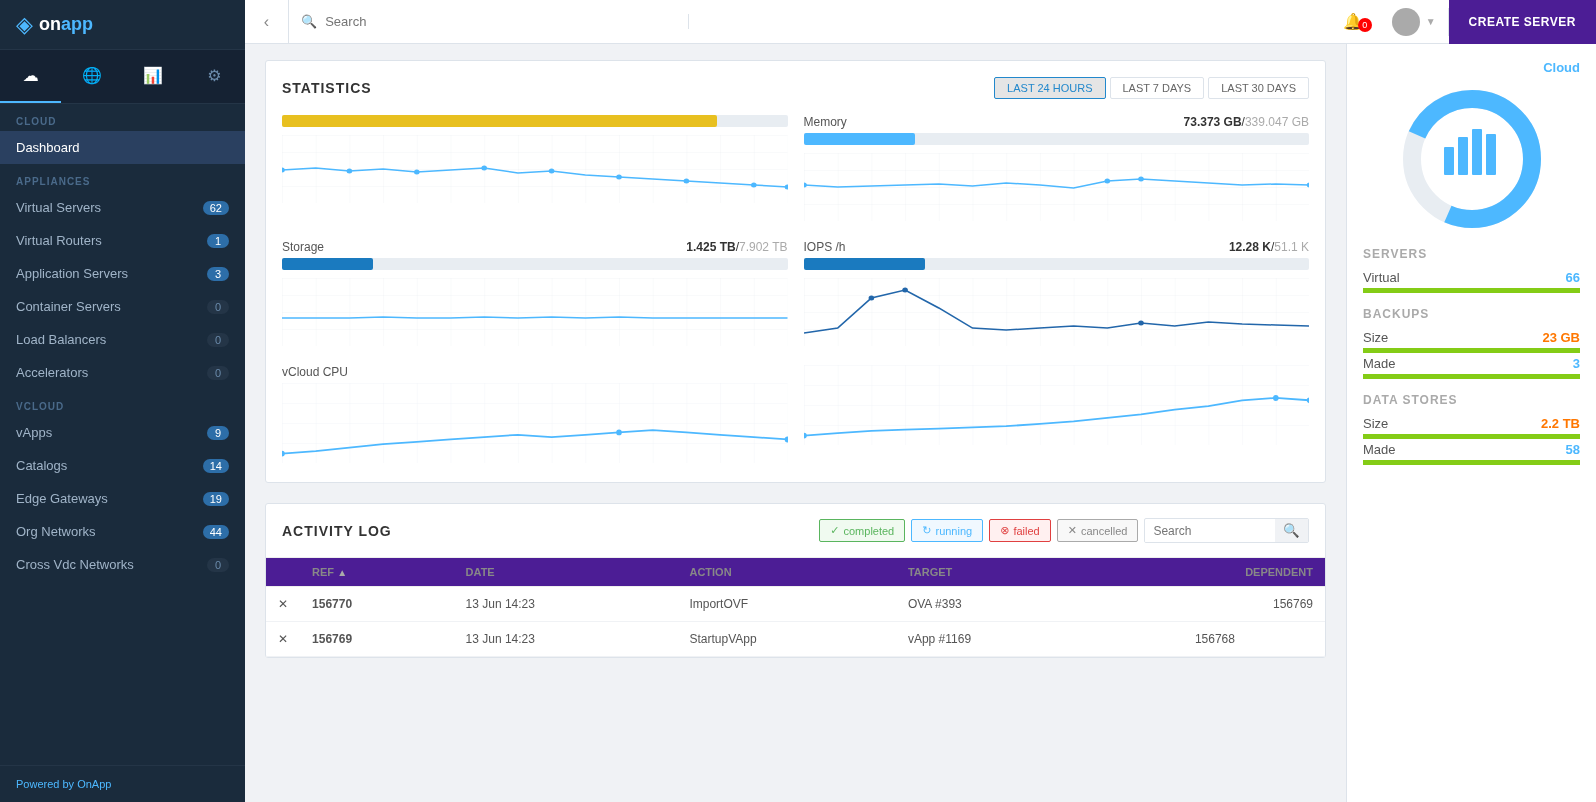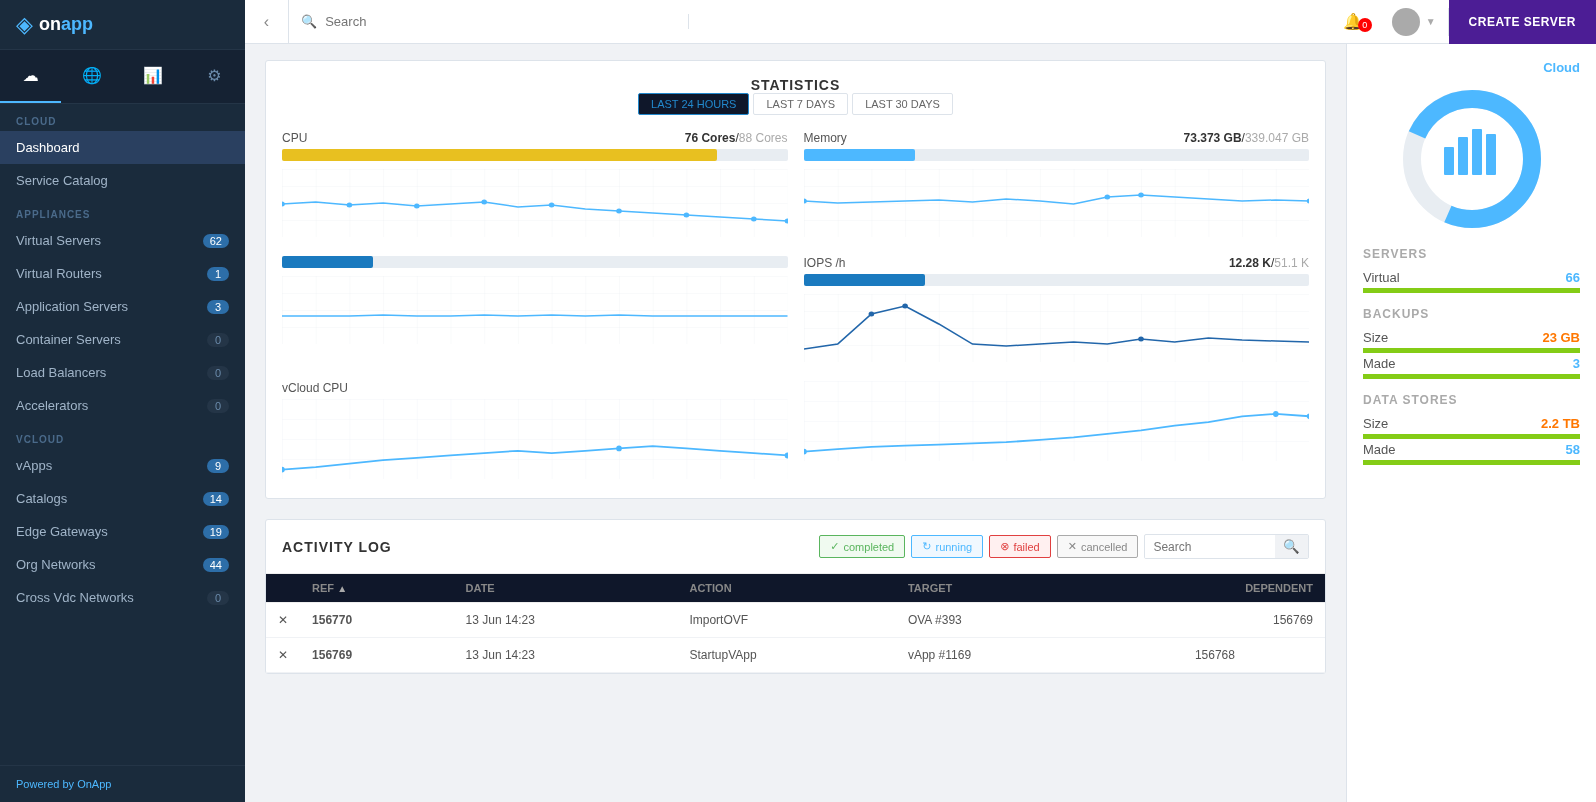--- a/index.html
+++ b/index.html
@@ -182,42 +182,41 @@
       border: 1px solid #dde3ea;
       border-radius: 3px;
       padding: 16px;
       margin-bottom: 20px;
     }
     .stats-header {
       display: flex;
       align-items: center;
       justify-content: space-between;
       margin-bottom: 16px;
-      flex-direction: column;
     }
     .stats-title {
       font-size: 14px;
       font-weight: bold;
       color: #333;
       letter-spacing: 1px;
     }
     .stats-time-btns {
       display: flex;
       gap: 4px;
     }
     .stats-time-btn {
       padding: 4px 12px;
       font-size: 11px;
       border: 1px solid #dde3ea;
       background: #fff;
       cursor: pointer;
       color: #666;
       border-radius: 2px;
     }
-    .stats-time-btn.active { background: #0f172a; color: #2288cc; border-color: #2288cc; text-align: center; }
+    .stats-time-btn.active { background: #e5e5e5; color: #2288cc; border-color: #2288cc; text-align: center; }
 
     .stats-grid {
       display: grid;
       grid-template-columns: 1fr 1fr;
       gap: 16px;
     }
     .stat-item {}
     .stat-label-row {
       display: flex;
       justify-content: space-between;
@@ -334,21 +333,21 @@
     }
 
     .activity-table { width: 100%; border-collapse: collapse; }
     .activity-table th {
       text-align: left;
       padding: 8px 12px;
       font-size: 11px;
       color: #888;
       font-weight: 600;
       border-bottom: 1px solid #eee;
-      background: #0f172a;
+      background: #4c1d95;
       text-transform: uppercase;
     }
     .activity-table td {
       padding: 10px 12px;
       font-size: 12px;
       color: #555;
       border-bottom: 1px solid #f0f2f5;
     }
     .td-cancel { color: #aaa; cursor: pointer; font-size: 14px; }
     .td-bold { font-weight: 600; color: #333; }
@@ -397,23 +396,20 @@
     <div class="sidebar-icon-item active">☁</div>
     <div class="sidebar-icon-item">🌐</div>
     <div class="sidebar-icon-item">📊</div>
     <div class="sidebar-icon-item">⚙</div>
   </div>
 
   <div>
     <div class="sidebar-section-label">CLOUD</div>
     <div class="sidebar-item active">
       <span>Dashboard</span>
-    </div>
-    <div class="sidebar-item">
-      <span>Service Catalog</span>
     </div>
   </div>
 
   <div>
     <div class="sidebar-section-label">APPLIANCES</div>
     <div class="sidebar-item">
       <span>Virtual Servers</span>
       <span class="badge">62</span>
     </div>
     <div class="sidebar-item">
@@ -498,26 +494,20 @@
           <div class="stats-time-btns">
             <button class="stats-time-btn active">LAST 24 HOURS</button>
             <button class="stats-time-btn">LAST 7 DAYS</button>
             <button class="stats-time-btn">LAST 30 DAYS</button>
           </div>
         </div>
 
         <div class="stats-grid">
 
           <div class="stat-item">
-            <div class="stat-label-row">
-              <span class="stat-name">CPU</span>
-              <span class="stat-value">
-                <strong>76 Cores</strong>/<span style="color:#aaa;">88 Cores</span>
-              </span>
-            </div>
             <div class="progress-bar-bg">
               <div class="progress-bar-fill fill-yellow" style="width:86%;"></div>
             </div>
             <svg class="mini-chart" viewBox="0 0 450 68" preserveAspectRatio="none">
               <defs>
                   <pattern id="grid1" width="30" height="17" patternUnits="userSpaceOnUse">
                     <path d="M 30 0 L 0 0 0 17" fill="none" stroke="#e8edf2" stroke-width="0.5"></path>
                   </pattern>
                 </defs>
               <rect width="450" height="68" fill="url(#grid1)"></rect>
@@ -553,20 +543,26 @@
               <rect width="450" height="68" fill="url(#grid2)"></rect>
               <polyline fill="none" stroke="#4db8ff" stroke-width="1.5" points="0,32 30,34 60,33 90,32 120,31 150,33 180,30 210,32 240,35 270,28 300,26 330,28 360,30 390,32 420,31 450,32"></polyline>
               <circle cx="0" cy="32" r="2.5" fill="#4db8ff"></circle>
               <circle cx="270" cy="28" r="2.5" fill="#4db8ff"></circle>
               <circle cx="300" cy="26" r="2.5" fill="#4db8ff"></circle>
               <circle cx="450" cy="32" r="2.5" fill="#4db8ff"></circle>
             </svg>
           </div>
 
           <div class="stat-item">
+            <div class="stat-label-row">
+              <span class="stat-name">Storage</span>
+              <span class="stat-value">
+                <strong>1.425 TB</strong>/<span style="color:#aaa;">7.902 TB</span>
+              </span>
+            </div>
             <div class="progress-bar-bg">
               <div class="progress-bar-fill fill-darkblue" style="width:18%;"></div>
             </div>
             <svg class="mini-chart" viewBox="0 0 450 68" preserveAspectRatio="none">
               <defs>
                   <pattern id="grid3" width="30" height="17" patternUnits="userSpaceOnUse">
                     <path d="M 30 0 L 0 0 0 17" fill="none" stroke="#e8edf2" stroke-width="0.5"></path>
                   </pattern>
                 </defs>
               <rect width="450" height="68" fill="url(#grid3)"></rect>

